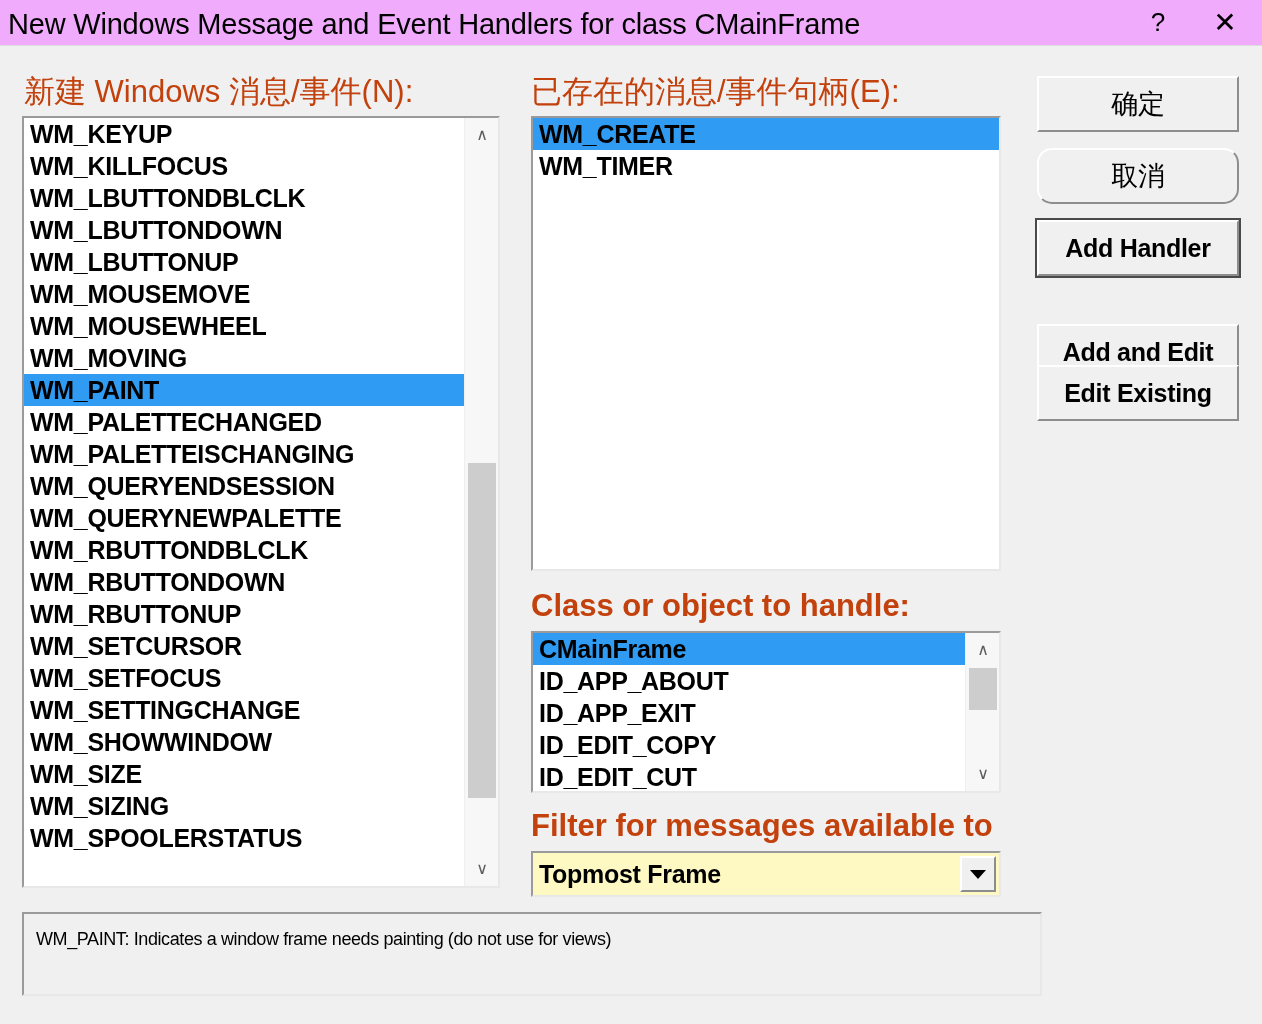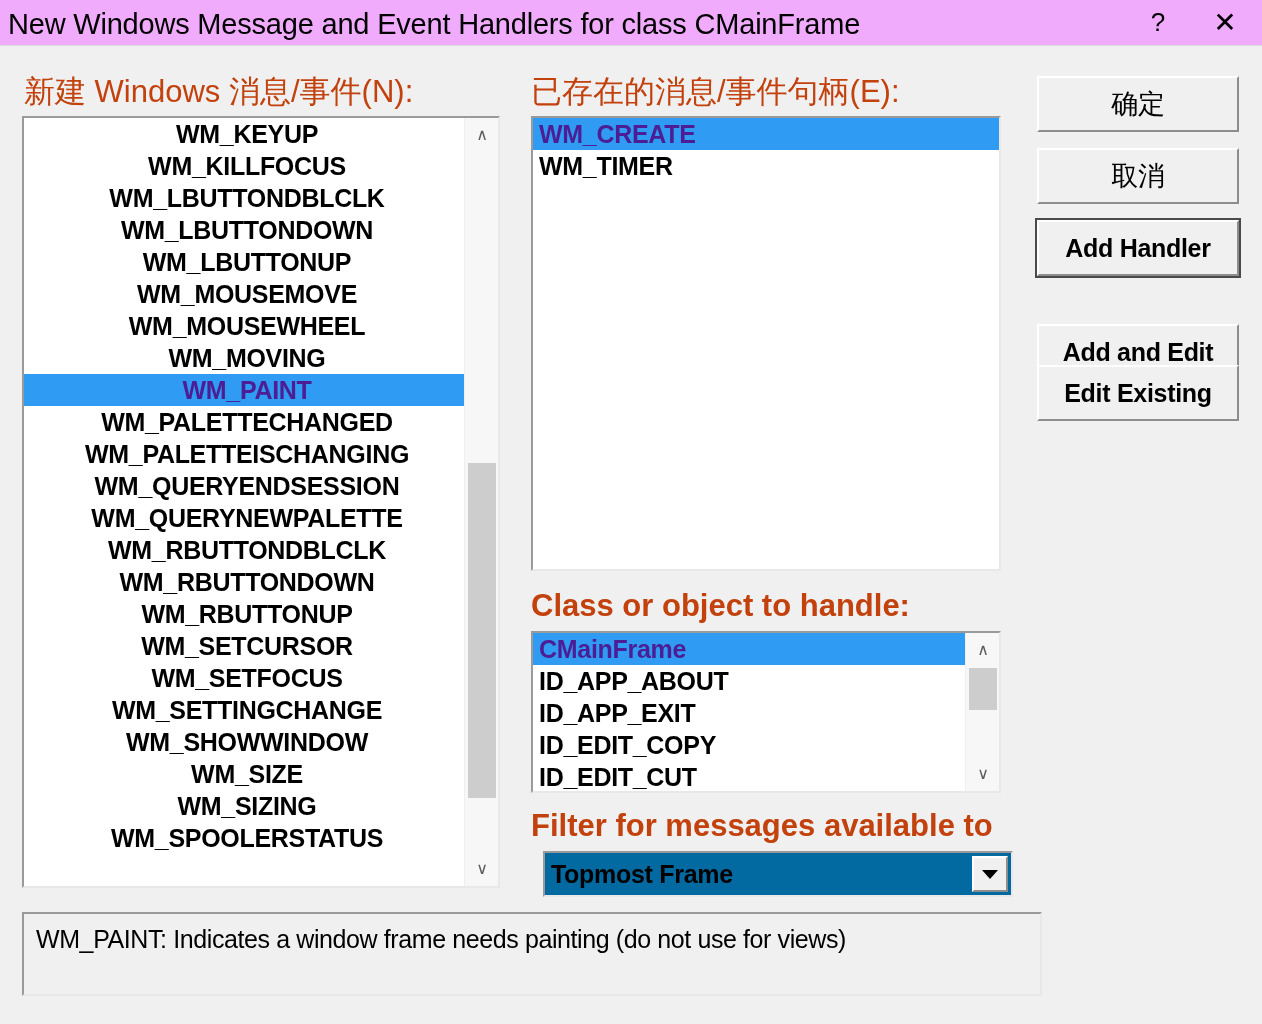--- a/index.html
+++ b/index.html
@@ -80,21 +80,21 @@
     padding-left: 6px;
     font-size: 25px;
     color: #000000;
     white-space: nowrap;
     overflow: hidden;
     font-weight: bold;
     letter-spacing: -0.3px;
   }
   .list-row.selected {
     background: #2f9bf2;
-    color: #4c1d95;
+    color: #000000;
   }
 
   
   .vscroll {
     position: absolute;
     top: 0; right: 0; bottom: 0;
     width: 34px;
     background: #f7f7f7;
     border-left: 1px solid #efefef;
   }
@@ -135,26 +135,25 @@
   }
   .pushbtn.cjk { font-weight: normal; font-size: 27px; }
   .pushbtn.focused {
     outline: 2px solid #4a4a4a;
     outline-offset: 0px;
   }
 
   
   .combobox {
     position: absolute;
-    background: #0369a1;
+    background: #fef9c3;
     border-top: 2px solid #9a9a9a;
     border-left: 2px solid #9a9a9a;
     border-right: 2px solid #e8e8e8;
     border-bottom: 2px solid #e8e8e8;
-    margin-left: 12px;
   }
   .combo-value {
     position: absolute;
     left: 6px; top: 0; right: 44px; bottom: 0;
     display: flex; align-items: center;
     font-size: 25px;
     font-weight: bold;
     color: #000000;
     white-space: nowrap;
     overflow: hidden;
@@ -184,41 +183,41 @@
     position: absolute;
     background: #f0f0f0;
     border-top: 2px solid #9a9a9a;
     border-left: 2px solid #9a9a9a;
     border-right: 2px solid #e8e8e8;
     border-bottom: 2px solid #e8e8e8;
   }
   .desc-text {
     position: absolute;
     left: 12px; top: 10px; right: 12px;
-    font-size: 25px;
+    font-size: 18px;
     line-height: 30px;
     color: #000000;
     letter-spacing: -0.4px;
   }
 </style>
 </head>
 <body>
 
 <div id="app">
 
   <div class="titlebar">
     <div class="titlebar-text">New Windows Message and Event Handlers for class CMainFrame</div>
     <button class="win-btn help">?</button>
     <button class="win-btn close">✕</button>
   </div>
 
   <div class="field-label cjk" style="left:24px; top:78px;">新建 Windows 消息/事件(N):</div>
 
   <div class="listbox" style="left:22px; top:116px; width:478px; height:772px;">
-    <div class="list-items" id="new-messages-items" style="right:34px;text-align:center;">
+    <div class="list-items" id="new-messages-items" style="right:34px;">
         <div class="list-row">WM_KEYUP</div>
         <div class="list-row">WM_KILLFOCUS</div>
         <div class="list-row">WM_LBUTTONDBLCLK</div>
         <div class="list-row">WM_LBUTTONDOWN</div>
         <div class="list-row">WM_LBUTTONUP</div>
         <div class="list-row">WM_MOUSEMOVE</div>
         <div class="list-row">WM_MOUSEWHEEL</div>
         <div class="list-row">WM_MOVING</div>
         <div class="list-row selected">WM_PAINT</div>
         <div class="list-row">WM_PALETTECHANGED</div>
@@ -273,21 +272,21 @@
 
   <div class="combobox" style="left:531px; top:851px; width:470px; height:46px;">
     <div class="combo-value">Topmost Frame</div>
     <div class="combo-arrow-btn">
       <span class="tri"></span>
     </div>
   </div>
 
   <button class="pushbtn cjk" style="left:1037px; top:76px; width:202px; height:56px;">确定</button>
 
-  <button class="pushbtn cjk" style="left:1037px; top:148px; width:202px; height:56px;">取消</button>
+  <button class="pushbtn cjk" style="left:1037px; top:148px; width:202px; height:56px;border-radius:15px;">取消</button>
 
   <button class="pushbtn focused" style="left:1037px; top:220px; width:202px; height:56px;">Add Handler</button>
 
   <button class="pushbtn" style="left:1037px; top:293px; width:202px; height:56px;margin-top:31px;">Add and Edit</button>
 
   <button class="pushbtn" style="left:1037px; top:365px; width:202px; height:56px;">Edit Existing</button>
 
   <div class="descbox" style="left:22px; top:912px; width:1020px; height:84px;">
     <div class="desc-text">WM_PAINT:  Indicates a window frame needs painting (do not use for views)</div>
   </div>

